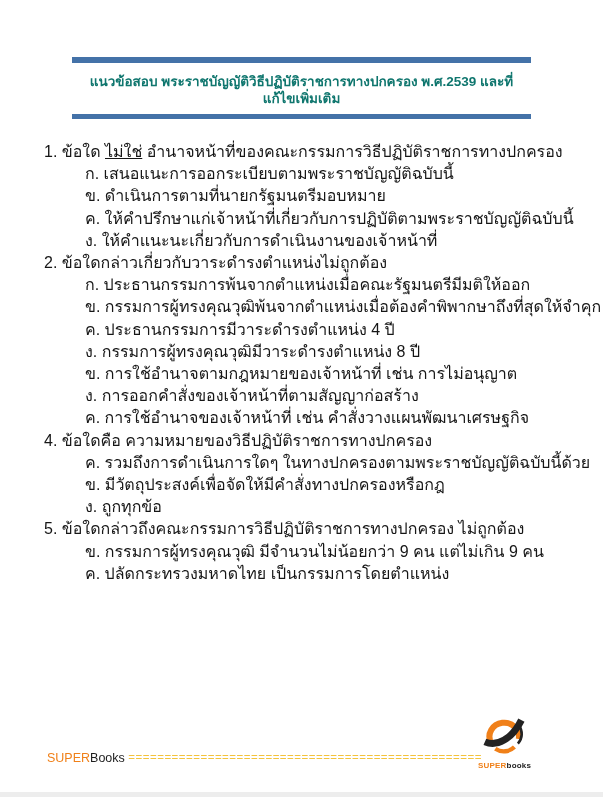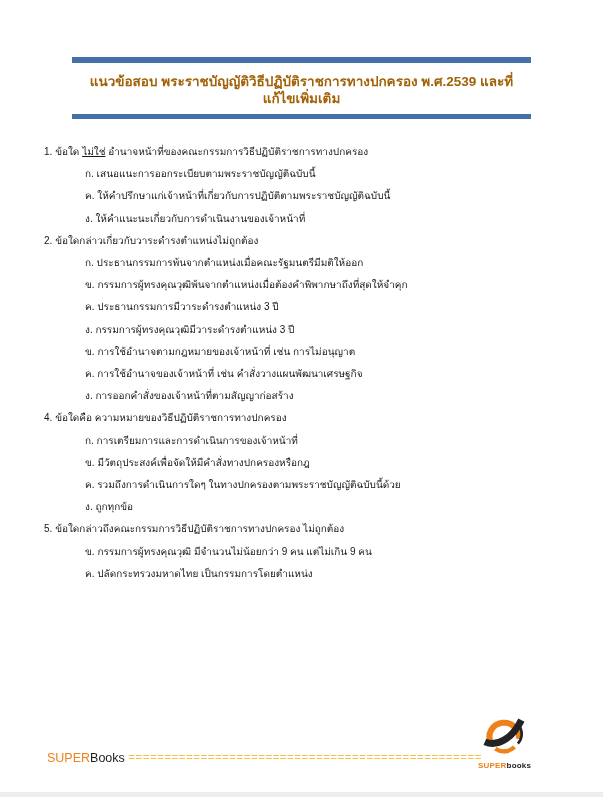--- a/index.html
+++ b/index.html
@@ -16,28 +16,28 @@
   
   .header { position:absolute; left:72px; top:57px; width:459px; }
   .bar-top    { height:6px; background:#4472a8; }
   .bar-bottom { height:5px; background:#4472a8; }
   .doc-title {
     text-align:center;
     font-weight:bold;
     font-size:13.5px;
     line-height:17px;
     padding:10px 2px 7px 2px;
-    color:#a16207;
+    color:#0f766e;
   }
 
   
   .questions {
     position:absolute;
     left:44px; top:141px; width:520px;
-    font-size:10px;
+    font-size:16px;
   }
   .qline  { line-height:22.2px; white-space:nowrap; }
   .choice { line-height:22.2px; padding-left:41px; white-space:nowrap; }
   .u { text-decoration:underline; }
 
   
   .footer-line {
     position:absolute;
     left:47px; top:751px;
     font-size:12.5px;
@@ -75,40 +75,40 @@
   <div class="header">
     <div class="bar-top"></div>
     <div class="doc-title">แนวข้อสอบ พระราชบัญญัติวิธีปฏิบัติราชการทางปกครอง พ.ศ.2539 และที่แก้ไขเพิ่มเติม</div>
     <div class="bar-bottom"></div>
   </div>
 
   <div class="questions">
       <div>
         <div class="qline"><span>1. </span><span>ข้อใด </span><span class="u">ไม่ใช่</span><span> อำนาจหน้าที่ของคณะกรรมการวิธีปฏิบัติราชการทางปกครอง</span></div>
         <div class="choice">ก. เสนอแนะการออกระเบียบตามพระราชบัญญัติฉบับนี้</div>
+        <div class="choice">ข. ดำเนินการตามที่นายกรัฐมนตรีมอบหมาย</div>
         <div class="choice">ค. ให้คำปรึกษาแก่เจ้าหน้าที่เกี่ยวกับการปฏิบัติตามพระราชบัญญัติฉบับนี้</div>
         <div class="choice">ง. ให้คำแนะนะเกี่ยวกับการดำเนินงานของเจ้าหน้าที่</div>
       </div>
       <div>
         <div class="qline"><span>2. </span><span>ข้อใดกล่าวเกี่ยวกับวาระดำรงตำแหน่งไม่ถูกต้อง</span></div>
         <div class="choice">ก. ประธานกรรมการพ้นจากตำแหน่งเมื่อคณะรัฐมนตรีมีมติให้ออก</div>
         <div class="choice">ข. กรรมการผู้ทรงคุณวุฒิพ้นจากตำแหน่งเมื่อต้องคำพิพากษาถึงที่สุดให้จำคุก</div>
-        <div class="choice">ค. ประธานกรรมการมีวาระดำรงตำแหน่ง 3 ปี</div>
-        <div class="choice">ง. กรรมการผู้ทรงคุณวุฒิมีวาระดำรงตำแหน่ง 3 ปี</div>
+        <div class="choice">ค. ประธานกรรมการมีวาระดำรงตำแหน่ง 4 ปี</div>
+        <div class="choice">ง. กรรมการผู้ทรงคุณวุฒิมีวาระดำรงตำแหน่ง 8 ปี</div>
       </div>
       <div>
         <div class="choice">ข. การใช้อำนาจตามกฎหมายของเจ้าหน้าที่ เช่น การไม่อนุญาต</div>
+        <div class="choice">ง. การออกคำสั่งของเจ้าหน้าที่ตามสัญญาก่อสร้าง</div>
         <div class="choice">ค. การใช้อำนาจของเจ้าหน้าที่ เช่น คำสั่งวางแผนพัฒนาเศรษฐกิจ</div>
-        <div class="choice">ง. การออกคำสั่งของเจ้าหน้าที่ตามสัญญาก่อสร้าง</div>
       </div>
       <div>
         <div class="qline"><span>4. </span><span>ข้อใดคือ ความหมายของวิธีปฏิบัติราชการทางปกครอง</span></div>
-        <div class="choice">ก. การเตรียมการและการดำเนินการของเจ้าหน้าที่</div>
+        <div class="choice">ค. รวมถึงการดำเนินการใดๆ ในทางปกครองตามพระราชบัญญัติฉบับนี้ด้วย</div>
         <div class="choice">ข. มีวัตถุประสงค์เพื่อจัดให้มีคำสั่งทางปกครองหรือกฎ</div>
-        <div class="choice">ค. รวมถึงการดำเนินการใดๆ ในทางปกครองตามพระราชบัญญัติฉบับนี้ด้วย</div>
         <div class="choice">ง. ถูกทุกข้อ</div>
       </div>
       <div>
         <div class="qline"><span>5. </span><span>ข้อใดกล่าวถึงคณะกรรมการวิธีปฏิบัติราชการทางปกครอง ไม่ถูกต้อง</span></div>
         <div class="choice">ข. กรรมการผู้ทรงคุณวุฒิ มีจำนวนไม่น้อยกว่า 9 คน แต่ไม่เกิน 9 คน</div>
         <div class="choice">ค. ปลัดกระทรวงมหาดไทย เป็นกรรมการโดยตำแหน่ง</div>
       </div>
     </div>
 
   <div class="footer-line">

